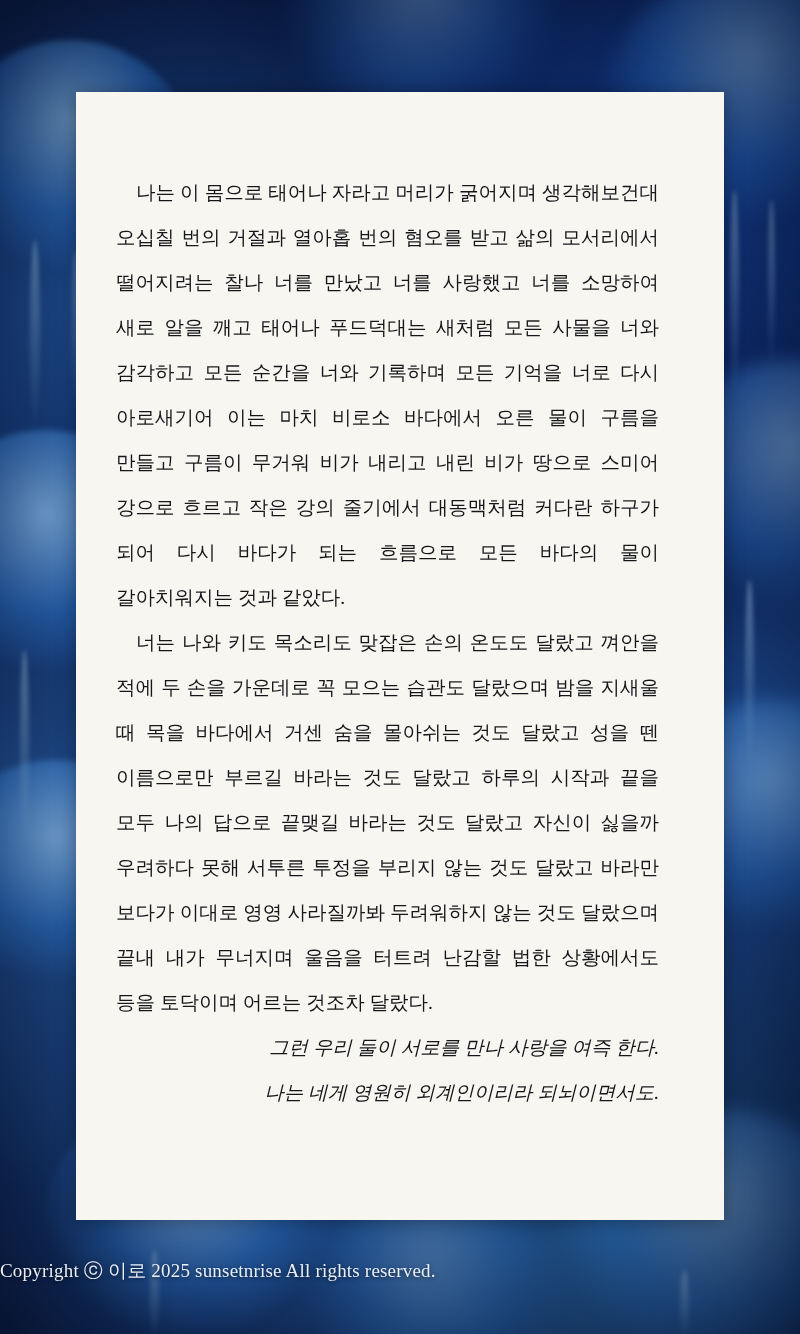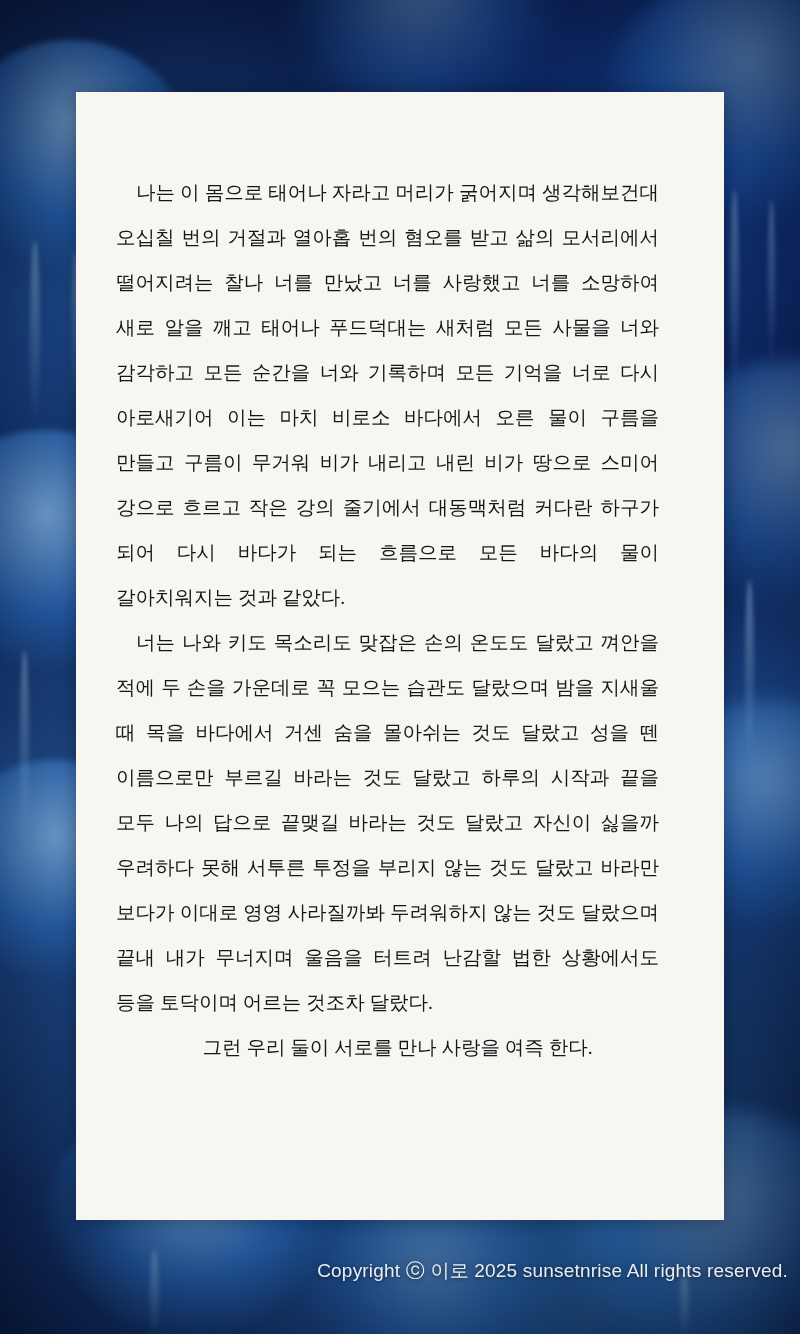--- a/index.html
+++ b/index.html
@@ -74,30 +74,30 @@
     font-size: 19.5px;
     line-height: 45px;
     color: #16161a;
     text-align: justify;
     text-justify: inter-word;
     margin: 0 0 0 0;
     text-indent: 20px;
     word-break: keep-all;
   }
   .para + .para { margin-top: 0px; }
-  .para.short { text-align: center; }
+  .para.short { text-align: right; font-style: italic; }
 
   
   .footer {
     position: absolute;
     left: 0;
     top: 1258px;
     width: 788px;
-    text-align: right;
-    font-family: Liberation Sans, sans-serif;
+    text-align: left;
+    font-family: Liberation Serif, serif;
     font-size: 19px;
     letter-spacing: 0.2px;
     color: #e9eef6;
     text-shadow: 0 1px 4px rgba(0,0,0,0.6);
   }
 </style>
 </head>
 <body>
 
 <div id="page">
@@ -124,18 +124,19 @@
     <div class="tendril" style="left:680px; top:1270px; width:9px;  height:70px;"></div>
 
     <div class="bg-vignette"></div>
   </div>
 
   <div class="card">
     <div class="card-inner">
       <p class="para">나는 이 몸으로 태어나 자라고 머리가 굵어지며 생각해보건대 오십칠 번의 거절과 열아홉 번의 혐오를 받고 삶의 모서리에서 떨어지려는 찰나 너를 만났고 너를 사랑했고 너를 소망하여 새로 알을 깨고 태어나 푸드덕대는 새처럼 모든 사물을 너와 감각하고 모든 순간을 너와 기록하며 모든 기억을 너로 다시 아로새기어 이는 마치 비로소 바다에서 오른 물이 구름을 만들고 구름이 무거워 비가 내리고 내린 비가 땅으로 스미어 강으로 흐르고 작은 강의 줄기에서 대동맥처럼 커다란 하구가 되어 다시 바다가 되는 흐름으로 모든 바다의 물이 갈아치워지는 것과 같았다.</p>
       <p class="para">너는 나와 키도 목소리도 맞잡은 손의 온도도 달랐고 껴안을 적에 두 손을 가운데로 꼭 모으는 습관도 달랐으며 밤을 지새울 때 목을 바다에서 거센 숨을 몰아쉬는 것도 달랐고 성을 뗀 이름으로만 부르길 바라는 것도 달랐고 하루의 시작과 끝을 모두 나의 답으로 끝맺길 바라는 것도 달랐고 자신이 싫을까 우려하다 못해 서투른 투정을 부리지 않는 것도 달랐고 바라만 보다가 이대로 영영 사라질까봐 두려워하지 않는 것도 달랐으며 끝내 내가 무너지며 울음을 터트려 난감할 법한 상황에서도 등을 토닥이며 어르는 것조차 달랐다.</p>
       <p class="para short">그런 우리 둘이 서로를 만나 사랑을 여즉 한다.</p>
+      <p class="para short">나는 네게 영원히 외계인이리라 되뇌이면서도.</p>
     </div>
   </div>
 
   <div class="footer">Copyright ⓒ 이로 2025 sunsetnrise All rights reserved.</div>
 
 </div>
 
 </body></html>

